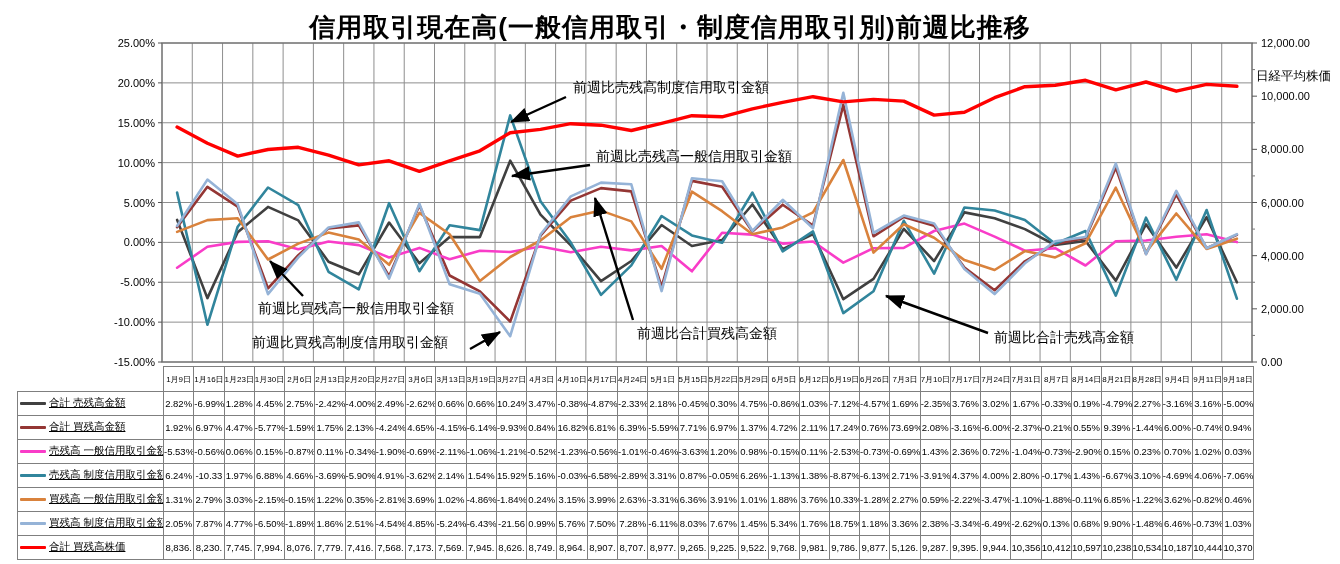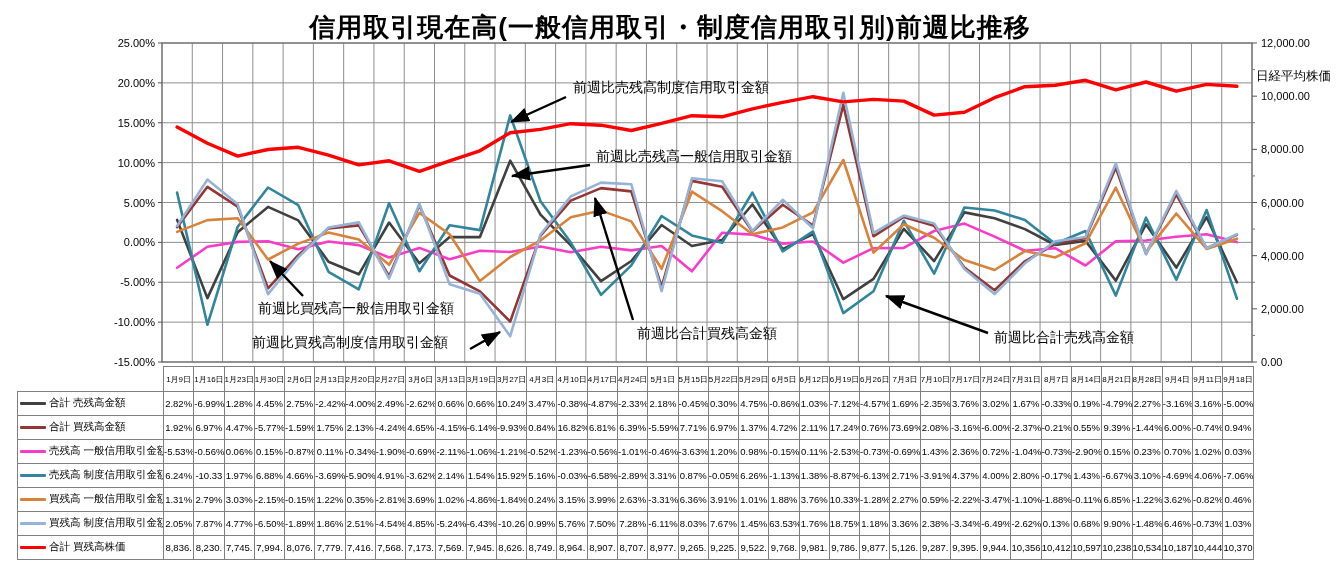--- a/index.html
+++ b/index.html
@@ -6,21 +6,21 @@
   body{font-family:"Liberation Sans","DejaVu Sans",sans-serif;width:1340px;height:564px;position:relative;overflow:hidden;}
   #stage{position:absolute;left:0;top:0;width:1340px;height:564px;background:#fff;}
   #chart-title{position:absolute;left:0;top:10px;width:1340px;text-align:center;font-size:26px;font-weight:bold;color:#000;letter-spacing:1px;}
   #chart-svg{position:absolute;left:0;top:0;}
   
   #data-table{position:absolute;left:17px;top:366px;border-collapse:collapse;table-layout:fixed;width:1236px;}
   #data-table td{border:1px solid #7f7f7f;padding:0;margin:0;overflow:hidden;}
   #data-table td.datecell{height:24px;font-size:8px;text-align:center;white-space:nowrap;color:#000;overflow:visible;}
   #data-table td.corner{border:none;background:transparent;}
   #data-table td.valcell{height:23px;font-size:9.5px;text-align:center;white-space:nowrap;color:#000;}
-  #data-table td.labelcell{height:23px;font-size:10.5px;white-space:nowrap;color:#000;padding-left:2px;}
+  #data-table td.labelcell{height:23px;font-size:10.5px;white-space:nowrap;color:#000;padding-left:2px;text-decoration:underline;}
   .swatch{display:inline-block;width:26px;height:3px;vertical-align:middle;margin-right:3px;border-radius:1px;}
   .lbltext{vertical-align:middle;}
 </style>
 </head>
 <body>
 
 <div id="stage">
   <div id="chart-title">信用取引現在高(一般信用取引・制度信用取引別)前週比推移</div>
   <svg id="chart-svg" width="1340" height="366">
       <defs>
@@ -421,30 +421,30 @@
           <td class="valcell">7.87%</td>
           <td class="valcell">4.77%</td>
           <td class="valcell">-6.50%</td>
           <td class="valcell">-1.89%</td>
           <td class="valcell">1.86%</td>
           <td class="valcell">2.51%</td>
           <td class="valcell">-4.54%</td>
           <td class="valcell">4.85%</td>
           <td class="valcell">-5.24%</td>
           <td class="valcell">-6.43%</td>
-          <td class="valcell">-10.26</td>
+          <td class="valcell">-21.56</td>
           <td class="valcell">0.99%</td>
           <td class="valcell">5.76%</td>
           <td class="valcell">7.50%</td>
           <td class="valcell">7.28%</td>
           <td class="valcell">-6.11%</td>
           <td class="valcell">8.03%</td>
           <td class="valcell">7.67%</td>
           <td class="valcell">1.45%</td>
-          <td class="valcell">63.53%</td>
+          <td class="valcell">5.34%</td>
           <td class="valcell">1.76%</td>
           <td class="valcell">18.75%</td>
           <td class="valcell">1.18%</td>
           <td class="valcell">3.36%</td>
           <td class="valcell">2.38%</td>
           <td class="valcell">-3.34%</td>
           <td class="valcell">-6.49%</td>
           <td class="valcell">-2.62%</td>
           <td class="valcell">0.13%</td>
           <td class="valcell">0.68%</td>

